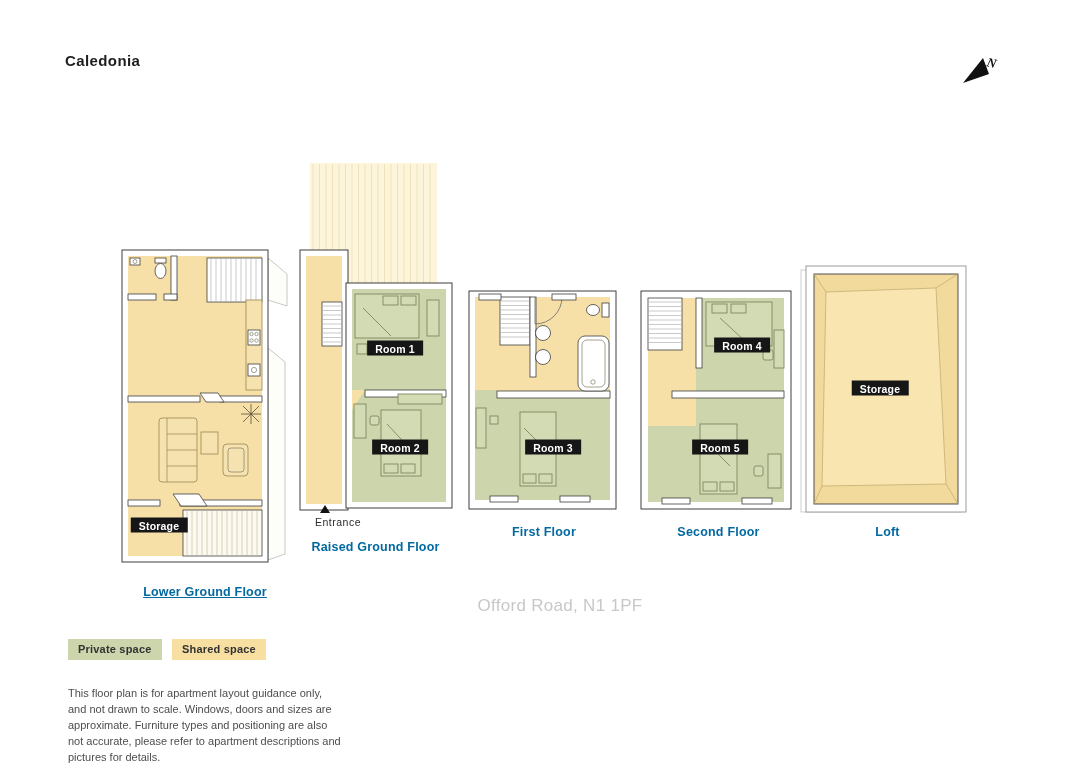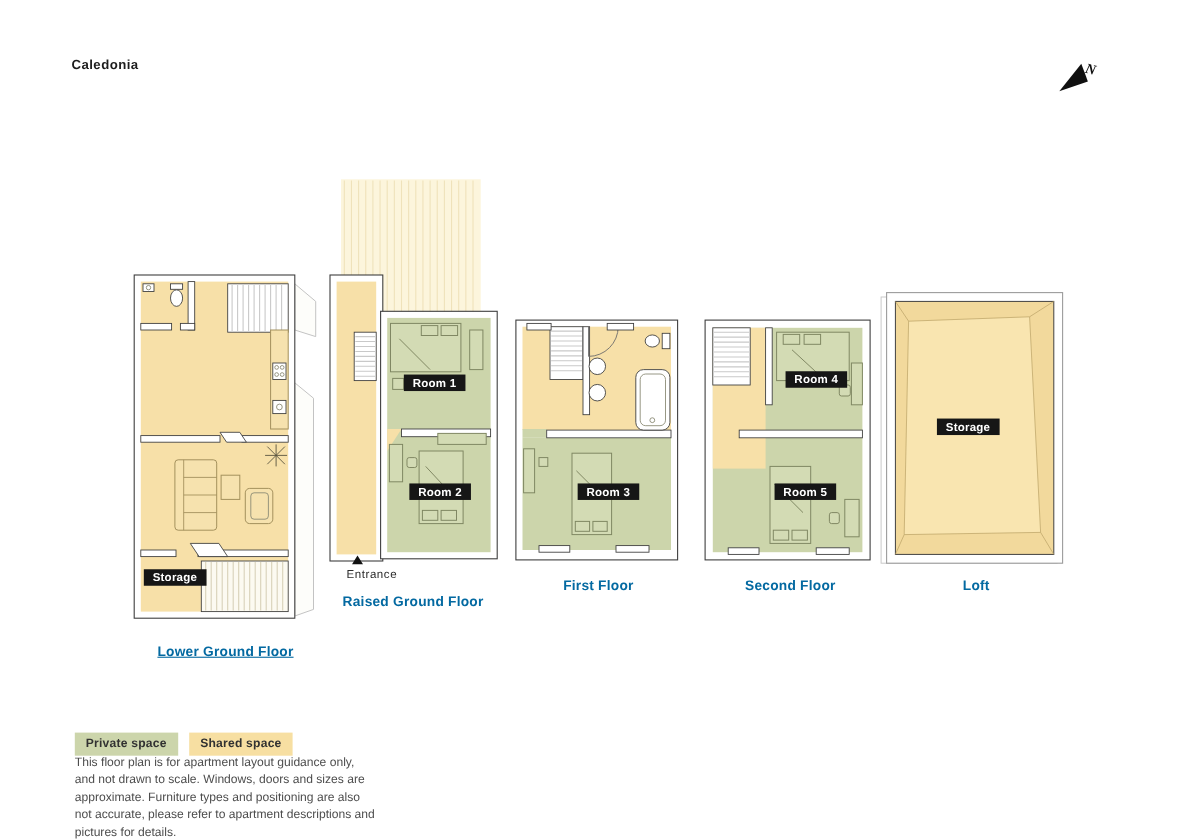--- a/index.html
+++ b/index.html
@@ -1,32 +1,32 @@
 <!DOCTYPE html>
 <html><head>
 <meta charset="utf-8">
 <style>
   html,body{margin:0;padding:0;background:#fff;}
   .page{position:relative;width:1080px;height:763px;background:#ffffff;
         font-family:"Liberation Sans",sans-serif;overflow:hidden;}
-  .title{position:absolute;left:65px;top:52px;font-size:12px;font-weight:700;
+  .title{position:absolute;left:65px;top:52px;font-size:15px;font-weight:700;
          letter-spacing:.4px;color:#1d1d1d;}
   .floor{position:absolute;}
   .floor svg{position:absolute;left:0;top:0;}
   .caption{position:absolute;left:0;right:0;text-align:center;font-size:12.5px;
            font-weight:600;color:#0369a1;letter-spacing:.2px;}
   .badge{position:absolute;transform:translate(-50%,-50%);background:#161616;color:#fff;
          font-size:10.5px;font-weight:700;letter-spacing:.2px;padding:2px 8px 1px;
          white-space:nowrap;z-index:3;}
   .entrance{position:absolute;font-size:10.5px;color:#2b2b2b;letter-spacing:.5px;}
   .tri{position:absolute;width:0;height:0;border-left:5px solid transparent;
        border-right:5px solid transparent;border-bottom:8px solid #111;}
   .address{position:absolute;left:560px;top:596px;transform:translateX(-50%);
            font-size:17px;color:#c8c8c8;letter-spacing:.3px;white-space:nowrap;}
-  .legend{position:absolute;left:68px;top:666px;text-align:center;}
+  .legend{position:absolute;left:68px;top:639px;text-align:center;}
   .chip{display:inline-block;font-size:11px;font-weight:700;color:#323232;
         padding:4px 10px 5px;margin-right:6px;letter-spacing:.2px;}
   .chip.private{background:#ccd5ab;}
   .chip.shared{background:#f7dfa2;}
   .disclaimer{position:absolute;left:68px;top:675px;width:274px;font-size:11px;
               line-height:1.45;color:#4d4d4d;}
   .north{position:absolute;left:960px;top:50px;width:40px;height:40px;}
   
   .w{fill:#ffffff;stroke:#3f3f3f;stroke-width:1;}
   .wb{fill:#ffffff;stroke:#3f3f3f;stroke-width:.8;}
@@ -327,39 +327,40 @@
         <rect class="furG" x="67" y="196" width="14" height="9"></rect>
         <rect class="furG" x="84" y="196" width="14" height="9"></rect>
         <line x1="68" y1="154" x2="94" y2="180" stroke="#7f8762" stroke-width=".9"></line>
       </g>
       <rect class="furG" x="132" y="168" width="13" height="34"></rect>
       <rect class="furG" x="118" y="180" width="9" height="10" rx="2"></rect>
       <rect class="fix" x="26" y="212" width="28" height="6"></rect>
       <rect class="fix" x="106" y="212" width="30" height="6"></rect>
     </svg>
     <div class="badge" style="left:106px;top:59px;text-align:right;">Room 4</div>
-    <div class="badge" style="left:96px;top:161px;">Room 5</div>
+    <div class="badge" style="left:84px;top:161px;">Room 5</div>
     <div class="caption" style="top:239px;">Second Floor</div>
   </div>
 
   <div class="floor" style="left:800px;top:258px;width:175px;height:290px;">
     <svg width="175" height="262" viewBox="0 0 175 262">
       <rect x="1" y="12" width="160" height="242" fill="none" stroke="#c9c9c9" stroke-width=".9"></rect>
       <rect x="6" y="8" width="160" height="246" fill="#ffffff" stroke="#9c9c9c" stroke-width="1"></rect>
       <rect x="14" y="16" width="144" height="230" fill="#f2d99c" stroke="#3f3f3f" stroke-width=".9"></rect>
       <polygon points="26,34 136,30 146,226 22,228" fill="#f9e5b0" stroke="#bfa76b" stroke-width=".7"></polygon>
       <line x1="14" y1="16" x2="26" y2="34" stroke="#bfa76b" stroke-width=".7"></line>
       <line x1="158" y1="16" x2="136" y2="30" stroke="#bfa76b" stroke-width=".7"></line>
       <line x1="158" y1="246" x2="146" y2="226" stroke="#bfa76b" stroke-width=".7"></line>
       <line x1="14" y1="246" x2="22" y2="228" stroke="#bfa76b" stroke-width=".7"></line>
     </svg>
     <div class="badge" style="left:80px;top:130px;">Storage</div>
     <div class="caption" style="top:267px;">Loft</div>
   </div>
 
+  <div class="address">Offord Road, N1 1PF</div>
 
   <div class="legend">
     <span class="chip private">Private space</span>
     <span class="chip shared">Shared space</span>
   </div>
 
   <p class="disclaimer">This floor plan is for apartment layout guidance only, and not drawn to scale. Windows, doors and sizes are approximate. Furniture types and positioning are also not accurate, please refer to apartment descriptions and pictures for details.</p>
 
 </div>
 

